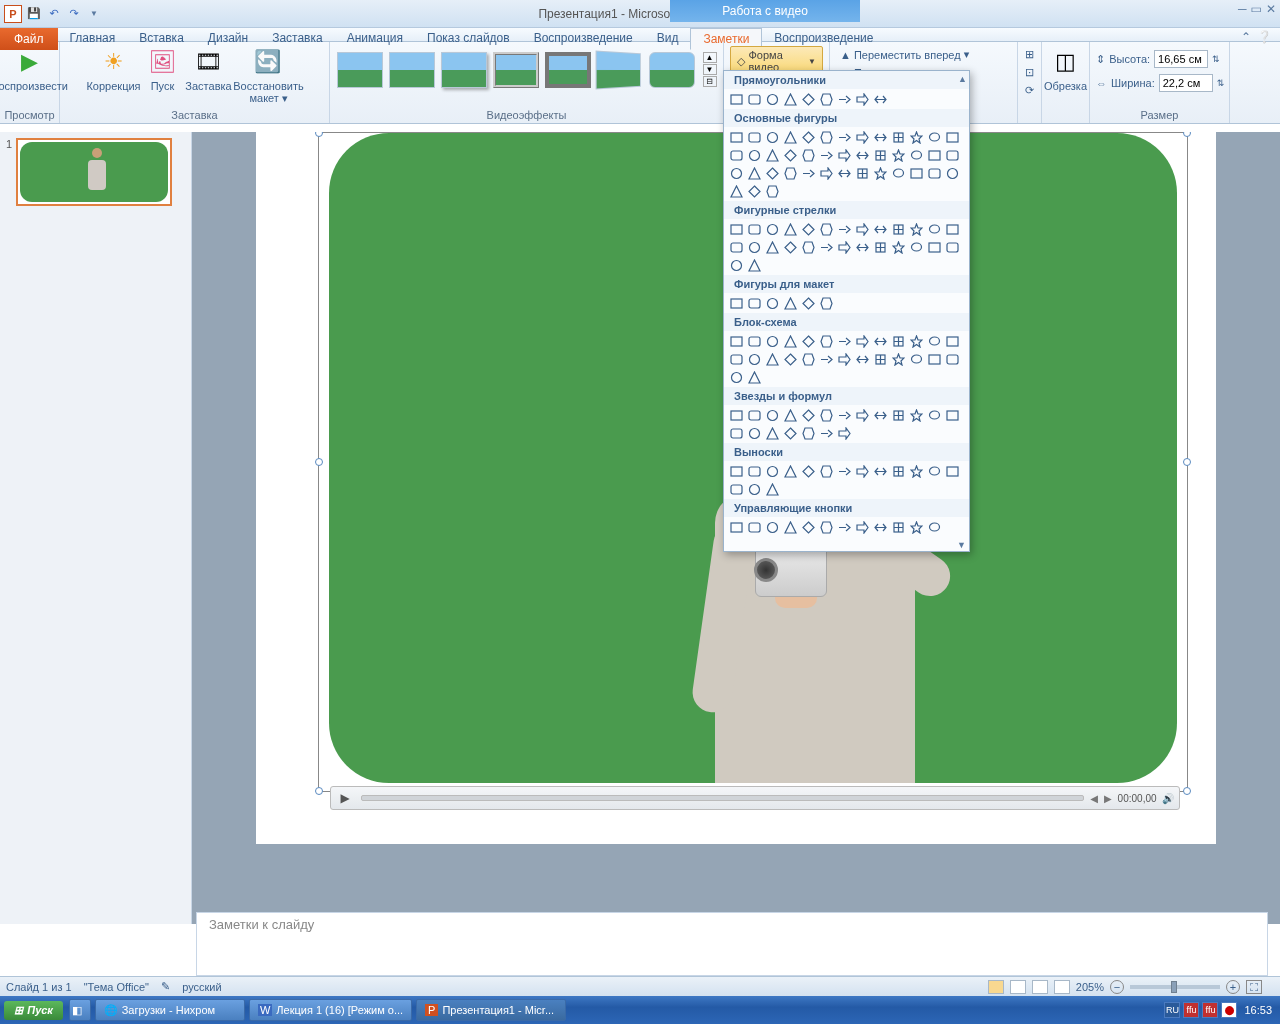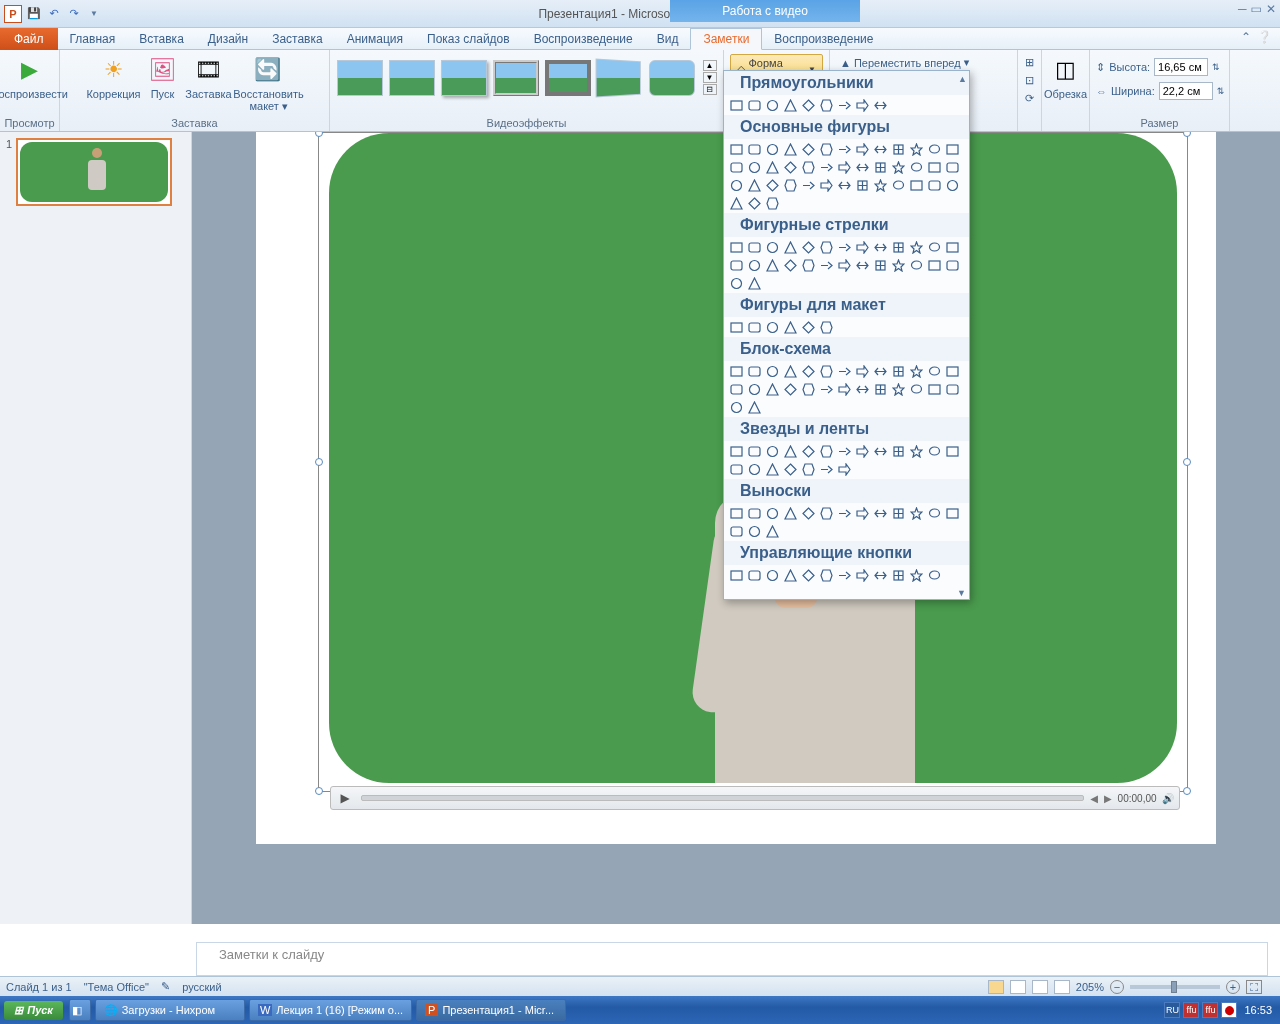--- a/index.html
+++ b/index.html
@@ -9,21 +9,21 @@
 .titlebar { height: 28px; background: linear-gradient(#e6eff8, #d0e1f2); display: flex; align-items: center; border-bottom: 1px solid #b5c9de; position: relative; }
 .qat { display: flex; align-items: center; gap: 4px; padding-left: 4px; }
 .qat-icon { width: 16px; height: 16px; display: flex; align-items: center; justify-content: center; font-size: 11px; }
 .p-icon { width: 18px; height: 18px; background: #fff; border: 1px solid #c84e1c; color: #c84e1c; font-weight: bold; display: flex; align-items: center; justify-content: center; font-size: 11px; }
 .title-text { position: absolute; left: 50%; transform: translateX(-50%); color: #555; font-size: 12px; }
 .contextual-tab-band { position: absolute; left: 670px; top: 0; height: 22px; width: 190px; background: linear-gradient(#5aa3e6, #74b4ec); color: #fff; text-align: center; line-height: 22px; font-size: 12px; }
 .win-controls { position: absolute; right: 4px; top: 2px; display: flex; gap: 4px; color: #5a7aa0; font-size: 12px; }
 .win-controls span { cursor: pointer; }
 
 
-.tab-row { height: 22px; background: linear-gradient(#f7fbff, #e6eff8); display: flex; align-items: center; border-bottom: 1px solid #b0c4d8; padding-left: 0; position: relative; }
+.tab-row { height: 14px; background: linear-gradient(#f7fbff, #e6eff8); display: flex; align-items: flex-start; border-bottom: 1px solid #b0c4d8; padding-left: 0; position: relative; }
 .file-tab { background: linear-gradient(#e96a2e, #cf4f19); color: #fff; padding: 3px 14px; font-size: 12px; height: 22px; display: flex; align-items: center; }
 .tab { padding: 3px 12px; font-size: 12px; color: #3a5f8a; cursor: pointer; }
 .tab.active { background: #f5f7fa; border: 1px solid #b0c4d8; border-bottom: 1px solid #f5f7fa; margin-bottom: -1px; color: #e96a2e; }
 .tab-help { position: absolute; right: 8px; top: 2px; display: flex; gap: 6px; color: #5a7aa0; }
 
 
 .ribbon { height: 82px; background: linear-gradient(#f5f9fd, #e8eff7); border-bottom: 1px solid #b0c4d8; display: flex; }
 .ribbon-group { border-right: 1px solid #c8d6e6; padding: 2px 6px 0 6px; display: flex; flex-direction: column; align-items: center; position: relative; }
 .group-label { position: absolute; bottom: 2px; left: 0; right: 0; text-align: center; font-size: 11px; color: #5a6f88; }
 .big-btn { display: flex; flex-direction: column; align-items: center; justify-content: flex-start; padding-top: 2px; width: 54px; cursor: pointer; }
@@ -37,21 +37,21 @@
 .vstyle.bevel { border: 3px ridge #ccc; }
 .vstyle.frame { border: 4px solid #777; }
 .small-ctrl { font-size: 11px; color: #3a5f8a; padding: 2px 4px; display: flex; align-items: center; gap: 3px; cursor: pointer; }
 .ribbon-right-stack { display: flex; flex-direction: column; gap: 1px; padding-top: 2px; }
 .size-row { display: flex; align-items: center; gap: 4px; font-size: 11px; color: #3a5f8a; }
 .size-input { width: 54px; height: 18px; border: 1px solid #a8b8c8; background: #fff; font-size: 11px; padding: 0 3px; }
 .video-shape-btn { background: linear-gradient(#fce9b8, #f9d770); border: 1px solid #d4a840; padding: 2px 6px; font-size: 11px; color: #444; display: flex; align-items: center; gap: 3px; cursor: pointer; border-radius: 2px; }
 
 
 .shape-panel { position: absolute; left: 723px; top: 70px; width: 247px; background: #fafcfe; border: 1px solid #9ab3cc; box-shadow: 2px 3px 8px rgba(0,0,0,0.3); z-index: 100; font-size: 11px; }
-.shape-cat { padding: 3px 16px; background: #eef4fa; color: #3a5f8a; font-weight: 600; font-size: 16px; }
+.shape-cat { padding: 3px 10px; background: #eef4fa; color: #3a5f8a; font-weight: 600; font-size: 11px; }
 .shape-grid { display: flex; flex-wrap: wrap; padding: 2px 4px; gap: 2px; }
 .shape-item { width: 16px; height: 16px; border: 1px solid transparent; display: flex; align-items: center; justify-content: center; color: #3a5f8a; font-size: 12px; cursor: pointer; }
 .shape-item svg { width: 13px; height: 13px; stroke: #3a5f8a; fill: none; stroke-width: 1.2; }
 .shape-scroll { position: absolute; right: 2px; top: 3px; display: flex; flex-direction: column; color: #5a7aa0; }
 
 
 .workspace { position: absolute; top: 132px; left: 0; right: 0; bottom: 100px; display: flex; }
 .slide-panel { width: 192px; background: #eef2f7; border-right: 1px solid #c8d6e6; padding: 6px; }
 .thumb-wrap { display: flex; gap: 4px; }
 .thumb-num { font-size: 11px; color: #555; }
@@ -78,21 +78,21 @@
 .camera { position: absolute; top: 218px; left: 70px; width: 72px; height: 56px; background: linear-gradient(#eee, #ccc); border-radius: 6px; border: 1px solid #aaa; }
 .camera-lens { position: absolute; left: -2px; top: 16px; width: 24px; height: 24px; background: radial-gradient(#333, #666); border-radius: 50%; border: 3px solid #888; }
 .sel-handle { position: absolute; width: 8px; height: 8px; background: #fff; border: 1px solid #5a8ac0; border-radius: 50%; }
 .playback-bar { position: absolute; left: 74px; bottom: 34px; right: 36px; height: 24px; background: linear-gradient(#f4f6f8, #e4e8ec); border: 1px solid #bbb; border-radius: 3px; display: flex; align-items: center; gap: 6px; padding: 0 4px; }
 .play-btn { width: 20px; height: 18px; display: flex; align-items: center; justify-content: center; color: #555; cursor: pointer; }
 .pb-track { flex: 1; height: 6px; background: #d0d4d8; border: 1px solid #bbb; border-radius: 2px; }
 .pb-time { font-size: 10px; color: #555; }
 .pb-step { color: #777; font-size: 10px; cursor: pointer; }
 
 
-.notes-area { position: absolute; left: 196px; right: 12px; bottom: 48px; height: 34px; background: #fff; border: 1px solid #c8d6e6; padding: 4px 22px; color: #888; font-size: 13px; }
+.notes-area { position: absolute; left: 196px; right: 12px; bottom: 48px; height: 64px; background: #fff; border: 1px solid #c8d6e6; padding: 4px 12px; color: #888; font-size: 13px; }
 
 
 .statusbar { position: absolute; left: 0; right: 0; bottom: 28px; height: 20px; background: linear-gradient(#eaf1f8, #d4e2f0); border-top: 1px solid #b0c4d8; display: flex; align-items: center; font-size: 11px; color: #3a5f8a; padding: 0 6px; }
 .statusbar > div { margin-right: 12px; }
 .status-right { margin-left: auto; display: flex; align-items: center; gap: 6px; }
 .view-btn { width: 16px; height: 14px; border: 1px solid #a8b8c8; background: #fff; cursor: pointer; }
 .zoom-slider { width: 90px; height: 4px; background: #b8c8d8; position: relative; }
 .zoom-thumb { position: absolute; top: -4px; left: 45%; width: 6px; height: 12px; background: #8aa0b8; border: 1px solid #708090; }
 
 
@@ -832,21 +832,21 @@
         <svg viewBox="0 0 13 13">
           <circle cx="6.5" cy="6.5" r="5"></circle>
         </svg>
       </div>
       <div class="shape-item">
         <svg viewBox="0 0 13 13">
           <polygon points="6.5,1 12,12 1,12"></polygon>
         </svg>
       </div>
     </div>
-  <div class="shape-cat">Звезды и ленты</div>
+  <div class="shape-cat">Звезды и формул</div>
   <div class="shape-grid" id="sg-stars">
       <div class="shape-item">
         <svg viewBox="0 0 13 13">
           <rect x="1" y="2" width="11" height="9"></rect>
         </svg>
       </div>
       <div class="shape-item">
         <svg viewBox="0 0 13 13">
           <rect x="1" y="2" width="11" height="9" rx="2"></rect>
         </svg>

